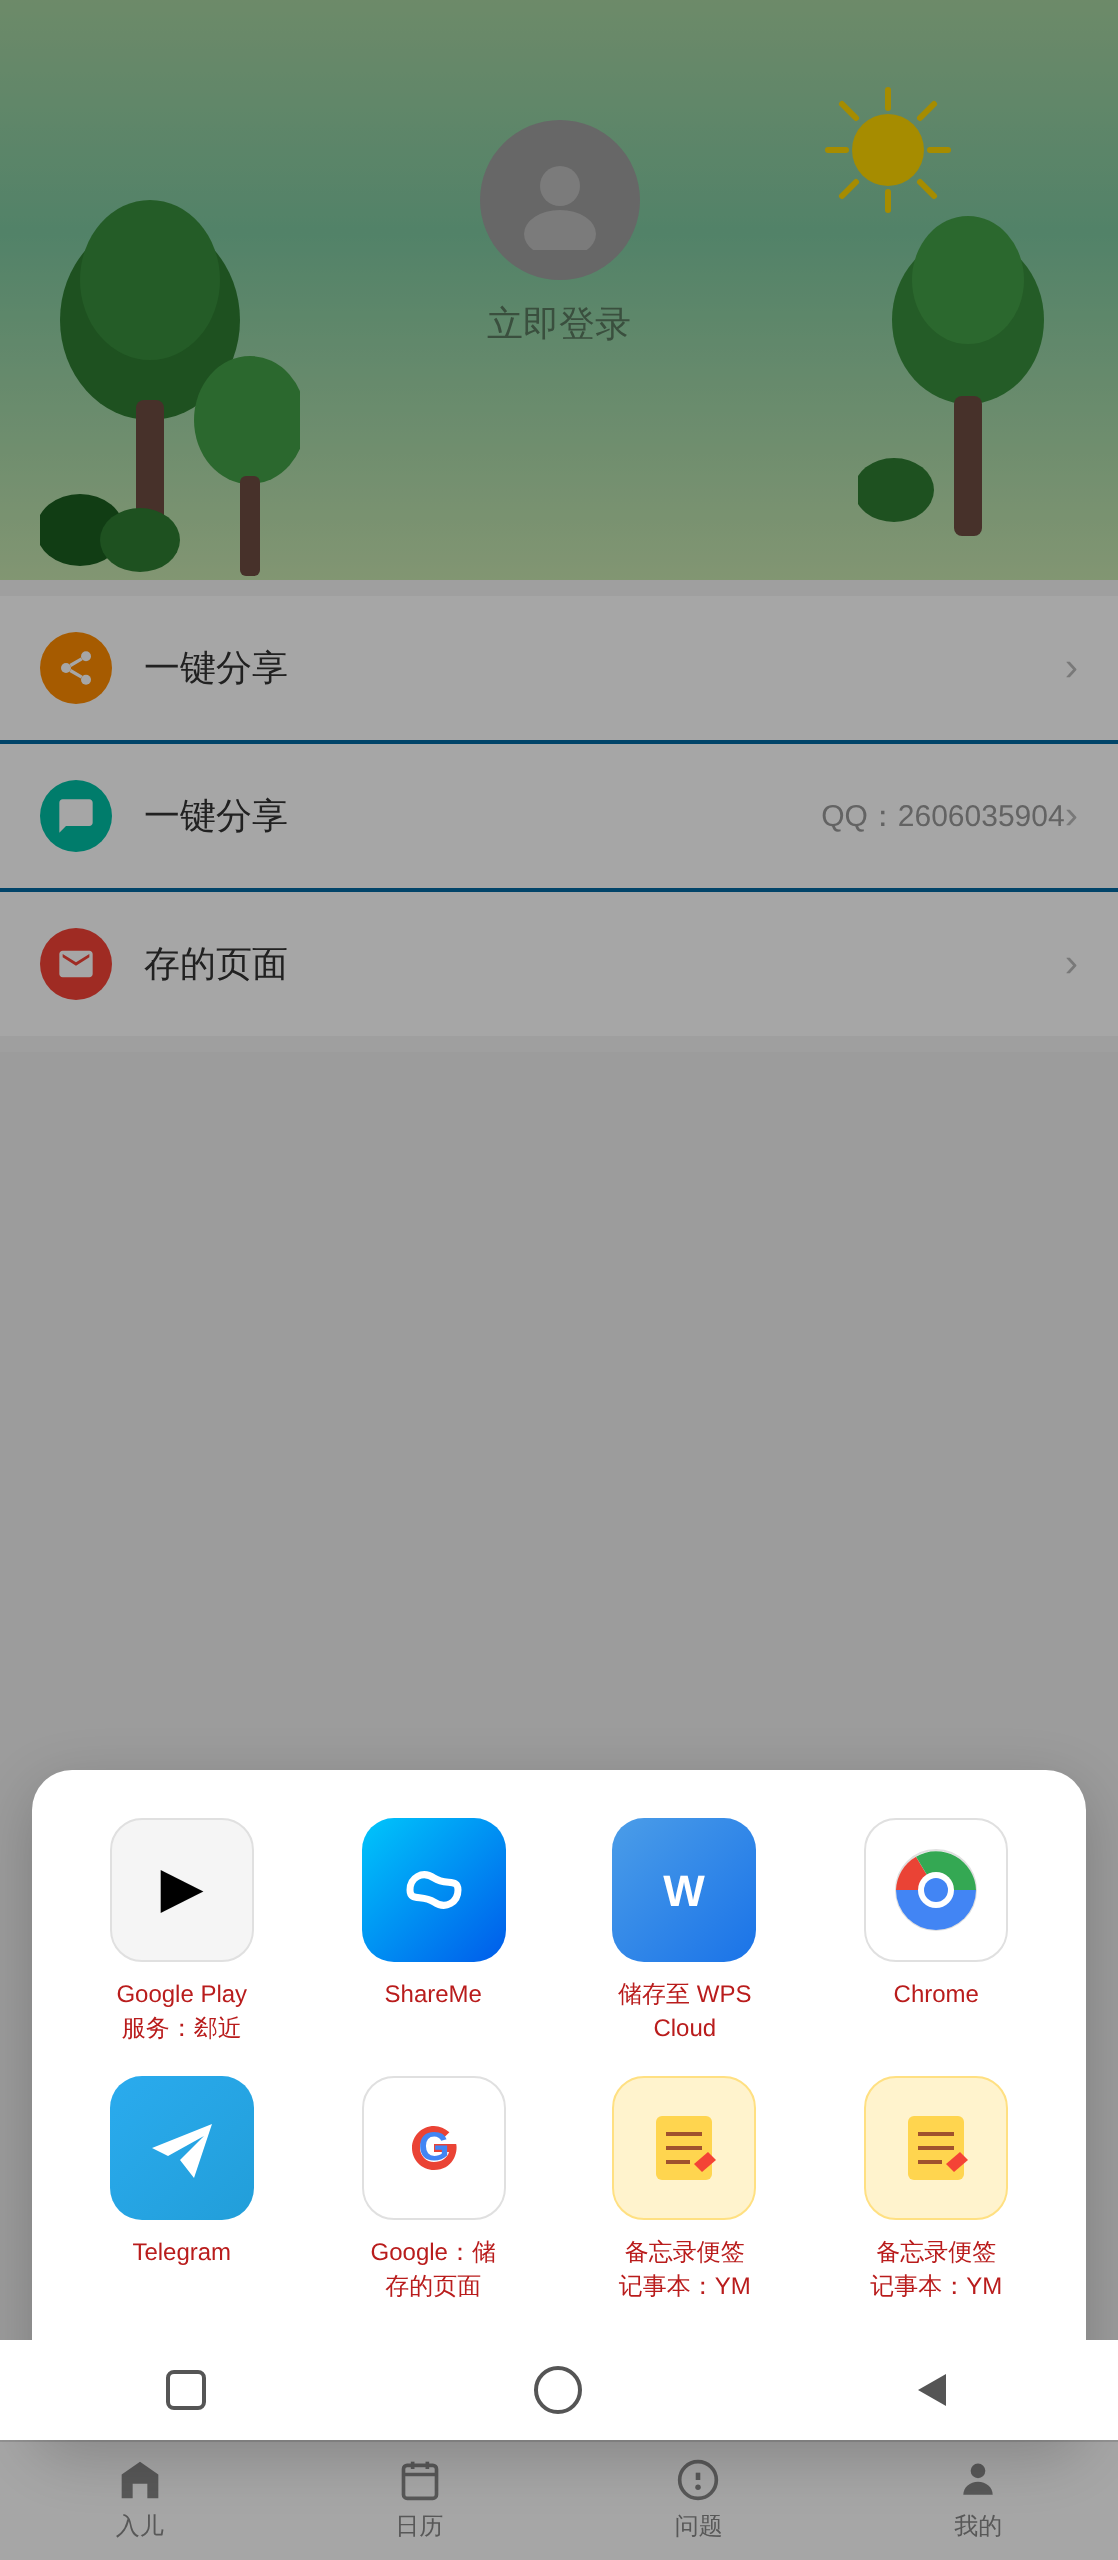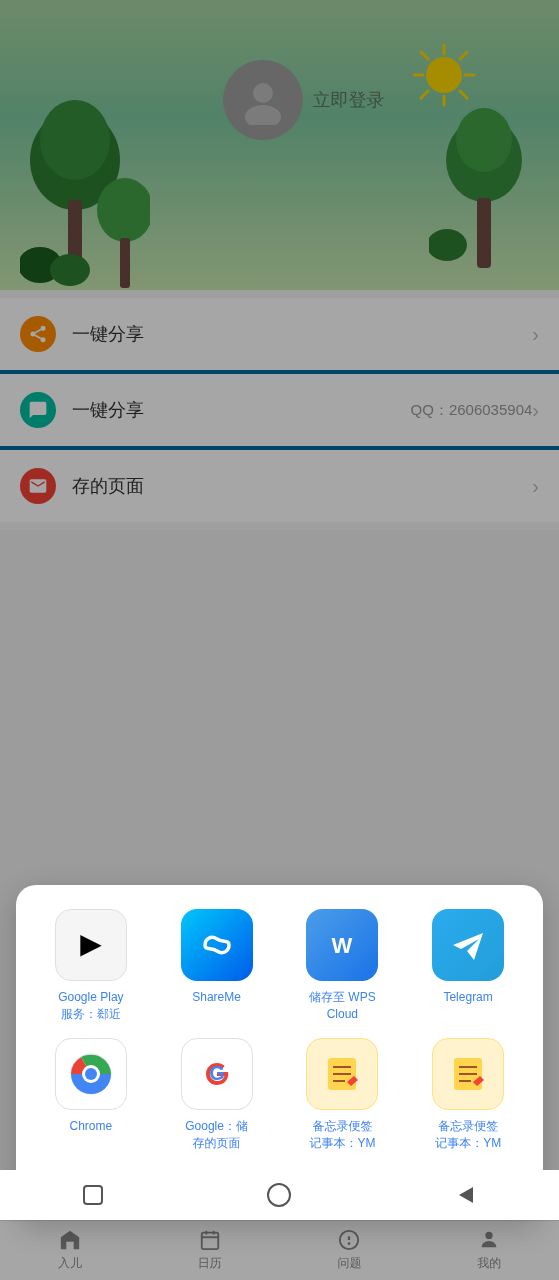--- a/index.html
+++ b/index.html
@@ -40,24 +40,23 @@
       top: 40px;
       width: 70px;
       height: 70px;
     }
     .profile-area {
       position: absolute;
       top: 60px;
       left: 50%;
       transform: translateX(-50%);
       display: flex;
-      flex-direction: row;
+      flex-direction: column;
       align-items: center;
       gap: 10px;
-      margin-left: 24px;
     }
     .avatar-circle {
       width: 80px;
       height: 80px;
       background: #9e9e9e;
       border-radius: 50%;
       display: flex;
       align-items: center;
       justify-content: center;
     }
@@ -71,21 +70,21 @@
     
     .menu-section {
       background: #f5f5f5;
       padding: 8px 0;
     }
     .menu-item {
       background: #fff;
       display: flex;
       align-items: center;
       padding: 18px 20px;
-      border-bottom: 4px solid #0369a1;
+      border-bottom: 2px solid #0369a1;
       cursor: pointer;
       position: relative;
     }
     .menu-item:last-child { border-bottom: none; }
     .menu-icon {
       width: 36px;
       height: 36px;
       border-radius: 50%;
       display: flex;
       align-items: center;
@@ -158,21 +157,21 @@
       height: 72px;
       border-radius: 16px;
       display: flex;
       align-items: center;
       justify-content: center;
       font-size: 14px;
       overflow: hidden;
     }
     .app-label {
       font-size: 12px;
-      color: #3b82f6;
+      color: #b91c1c;
       text-align: center;
       line-height: 1.4;
     }
     
     .page-dots {
       display: flex;
       justify-content: center;
       gap: 8px;
       margin: 4px 0 20px;
     }
@@ -417,47 +416,47 @@
     <div class="app-item">
       <div class="app-icon wps-icon">
         <svg width="44" height="44" viewBox="0 0 44 44">
           <text x="22" y="30" text-anchor="middle" font-size="22" fill="white" font-weight="bold">W</text>
         </svg>
       </div>
       <span class="app-label">储存至 WPS<br>Cloud</span>
     </div>
 
     <div class="app-item">
-      <div class="app-icon telegram-icon">
-        <svg width="44" height="44" viewBox="0 0 44 44">
-          <path d="M7 22 L37 10 L28 37 L21 28 L33 16 L15 26Z" fill="white"></path>
-        </svg>
-      </div>
-      <span class="app-label">Telegram</span>
-    </div>
-
-    <div class="app-item">
       <div class="app-icon chrome-icon">
         <svg width="50" height="50" viewBox="0 0 50 50">
           <circle cx="25" cy="25" r="22" fill="white"></circle>
 
           <circle cx="25" cy="25" r="20" fill="none" stroke="#e0e0e0" stroke-width="1"></circle>
 
           <path d="M25 25 L5 25 A20 20 0 0 1 15 8.34Z" fill="#EA4335"></path>
 
           <path d="M25 25 L15 8.34 A20 20 0 0 1 45 25Z" fill="#34A853"></path>
 
           <path d="M25 25 L45 25 A20 20 0 0 1 5 25Z" fill="#4285F4"></path>
 
           <circle cx="25" cy="25" r="9" fill="white"></circle>
 
           <circle cx="25" cy="25" r="6" fill="#4285F4"></circle>
         </svg>
       </div>
       <span class="app-label">Chrome</span>
+    </div>
+
+    <div class="app-item">
+      <div class="app-icon telegram-icon">
+        <svg width="44" height="44" viewBox="0 0 44 44">
+          <path d="M7 22 L37 10 L28 37 L21 28 L33 16 L15 26Z" fill="white"></path>
+        </svg>
+      </div>
+      <span class="app-label">Telegram</span>
     </div>
 
     <div class="app-item">
       <div class="app-icon google-icon">
         <svg width="44" height="44" viewBox="0 0 44 44">
 
           <path d="M22 11c-6.1 0-11 4.9-11 11s4.9 11 11 11c9.4 0 12.1-8.7 11.1-13H22v4h7.5C28.7 27 25.8 29 22 29c-3.9 0-7-3.1-7-7s3.1-7 7-7c1.9 0 3.6.7 4.9 1.9l2.8-2.8C27.5 12.3 24.9 11 22 11z" fill="#EA4335"></path>
           <path d="M22 11c2.9 0 5.5 1.1 7.7 2.9l-2.8 2.8C25.6 15.7 23.9 15 22 15c-3.9 0-7 3.1-7 7s3.1 7 7 7c3.8 0 6.7-2 7.5-5h-7.5v-4h11.1c.2.9.4 1.9.4 3 0 6.1-4.4 10-11 10-6.1 0-11-4.9-11-11S15.9 11 22 11z" fill="#4285F4" opacity="0"></path>
 
           <text x="22" y="28" text-anchor="middle" font-size="20" font-weight="bold" fill="#4285F4">G</text>

